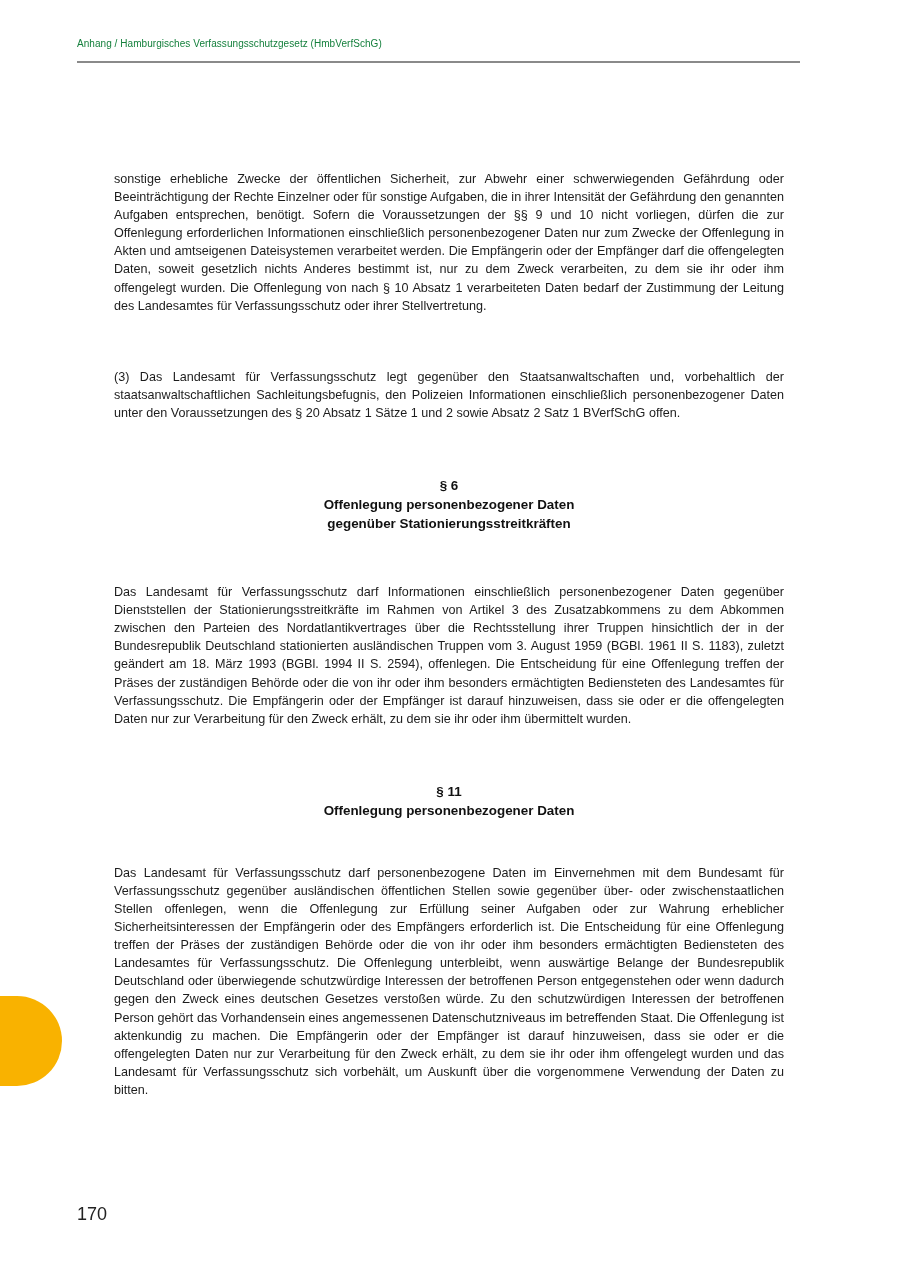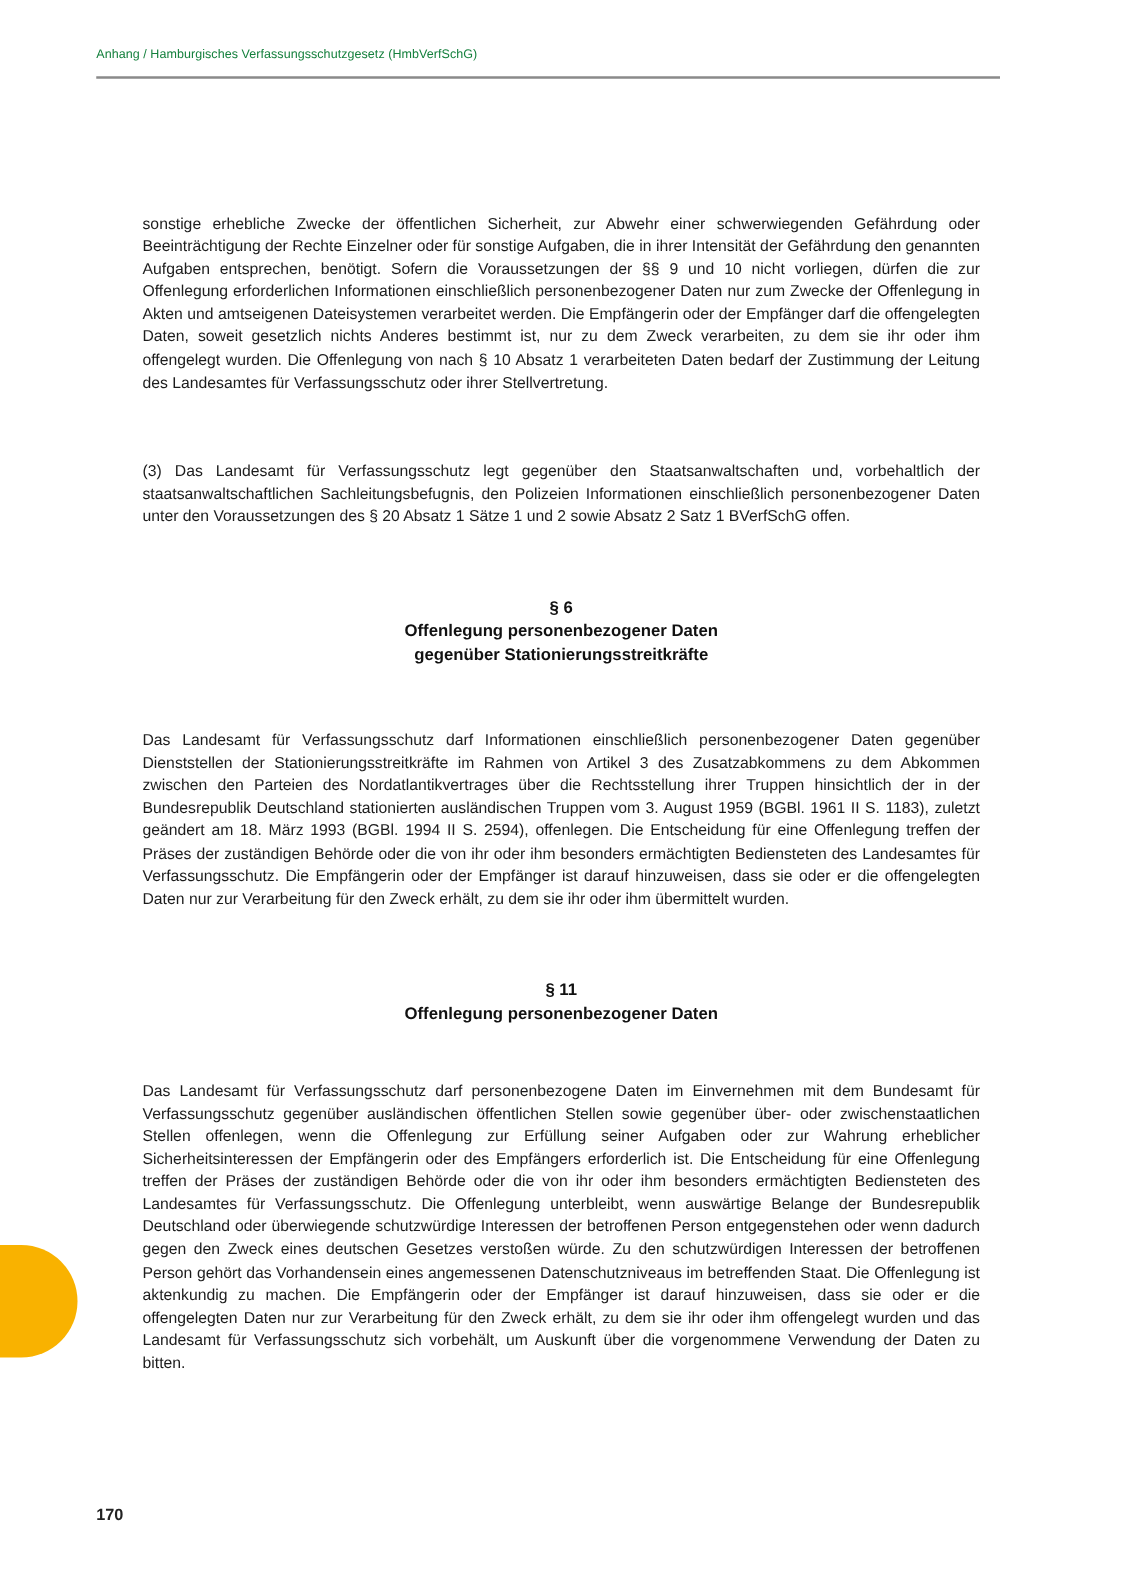--- a/index.html
+++ b/index.html
@@ -31,39 +31,39 @@
     }
     .gap-before-head { height: 38px; }
     .gap-after-head { height: 34px; }
     .gap-after-head2 { height: 28px; }
     .side-tab {
       position: absolute; left: 0; top: 996px; width: 62px; height: 90px;
       background: #f9b200; border-radius: 0 45px 45px 0;
     }
     .page-number {
       position: absolute; left: 77px; top: 1204px;
-      font-size: 13px; color: #222; font-weight: bold;
+      font-size: 18px; color: #222;
     }
   </style>
 </head>
 <body>
 
 <div class="header">Anhang / Hamburgisches Verfassungsschutzgesetz (HmbVerfSchG)</div>
 <div class="header-rule"></div>
 
 <div class="content">
   <p class="para">sonstige erhebliche Zwecke der öffentlichen Sicherheit, zur Abwehr einer schwerwiegenden Gefährdung oder Beeinträchtigung der Rechte Einzelner oder für sonstige Aufgaben, die in ihrer Intensität der Gefährdung den genannten Aufgaben entsprechen, benötigt. Sofern die Voraussetzungen der §§ 9 und 10 nicht vorliegen, dürfen die zur Offenlegung erforderlichen Informationen einschließlich personenbezogener Daten nur zum Zwecke der Offenlegung in Akten und amtseigenen Dateisystemen verarbeitet werden. Die Empfängerin oder der Empfänger darf die offengelegten Daten, soweit gesetzlich nichts Anderes bestimmt ist, nur zu dem Zweck verarbeiten, zu dem sie ihr oder ihm offengelegt wurden. Die Offenlegung von nach § 10 Absatz 1 verarbei­teten Daten bedarf der Zustimmung der Leitung des Landesamtes für Verfassungsschutz oder ihrer Stellver­tretung.</p>
   <div class="gap-a"></div>
   <p class="para">(3) Das Landesamt für Verfassungsschutz legt gegenüber den Staatsanwaltschaften und, vorbehaltlich der staatsanwaltschaftlichen Sachleitungsbefugnis, den Polizeien Informationen einschließlich personenbezoge­ner Daten unter den Voraussetzungen des § 20 Absatz 1 Sätze 1 und 2 sowie Absatz 2 Satz 1 BVerfSchG offen.</p>
 
   <div class="gap-before-head"></div>
   <div class="section-head">
     <div>§ 6</div>
     <div>Offenlegung personenbezogener Daten</div>
-    <div>gegenüber Stationierungsstreitkräfte</div>
+    <div>gegenüber Stationierungsstreitkräften</div>
   </div>
   <div class="gap-after-head"></div>
   <p class="para">Das Landesamt für Verfassungsschutz darf Informationen einschließlich personenbezogener Daten gegenüber Dienststellen der Stationierungsstreitkräfte im Rahmen von Artikel 3 des Zusatzabkommens zu dem Abkom­men zwischen den Parteien des Nordatlantikvertrages über die Rechtsstellung ihrer Truppen hinsichtlich der in der Bundesrepublik Deutschland stationierten ausländischen Truppen vom 3. August 1959 (BGBl. 1961 II S. 1183), zuletzt geändert am 18. März 1993 (BGBl. 1994 II S. 2594), offenlegen. Die Entscheidung für eine Offenlegung treffen der Präses der zuständigen Behörde oder die von ihr oder ihm besonders ermächtigten Bediensteten des Landesamtes für Verfassungsschutz. Die Empfängerin oder der Empfänger ist darauf hin­zuweisen, dass sie oder er die offengelegten Daten nur zur Verarbeitung für den Zweck erhält, zu dem sie ihr oder ihm übermittelt wurden.</p>
 
   <div class="gap-before-head"></div>
   <div class="section-head">
     <div>§ 11</div>
     <div>Offenlegung personenbezogener Daten</div>
   </div>
   <div class="gap-after-head2"></div>

